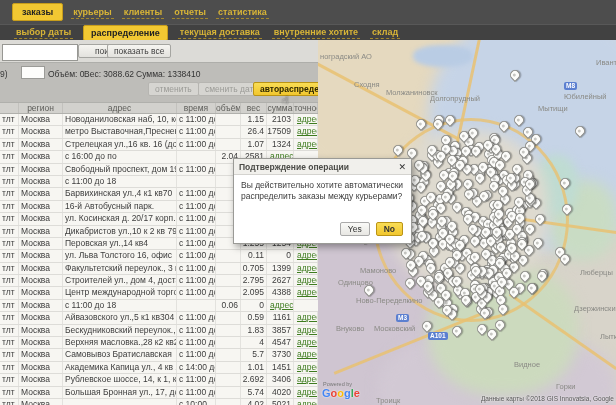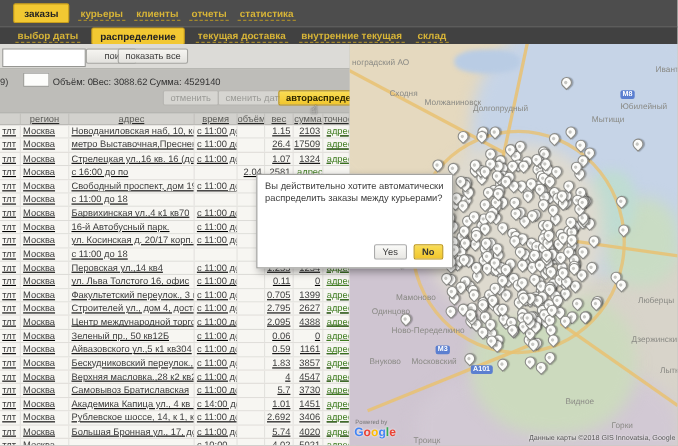--- a/index.html
+++ b/index.html
@@ -30,21 +30,21 @@
   .minibox{position:absolute;left:21px;top:3px;width:22px;height:11px;background:#fdfdfb;border:1px solid #9b9b97;}
   .stat{position:absolute;top:6px;font-size:8.5px;color:#333;white-space:nowrap;}
   .actionrow{position:absolute;left:0;top:41px;width:318px;height:20px;}
   .btn.disabled{background:#d6d5d1;color:#9b9b97;border-color:#b6b5b1;cursor:default;}
   .btn.primary{background:linear-gradient(#f9dd55,#f1c62e);border:1px solid #bb9414;
                color:#2e2800;font-weight:bold;}
   .cursorglyph{position:absolute;left:282px;top:54px;font-size:11px;color:#fff;
                text-shadow:0 0 1px #000,0 0 2px #000;pointer-events:none;z-index:60;}
   
   .thead,.trow{display:grid;grid-template-columns:19px 44px 114px 39px 25px 26px 27px 24px;
-               box-sizing:border-box;text-decoration:underline;}
+               box-sizing:border-box;}
   .thead{position:absolute;left:0;top:62px;width:318px;height:12px;background:#d2d1cd;
          border-top:1px solid #b0b0ac;border-bottom:1px solid #b0b0ac;}
   .thead div{font-size:8.5px;color:#5d5d59;text-align:center;line-height:11px;
              overflow:hidden;white-space:nowrap;border-right:1px solid #c2c1bd;}
   .tbody{position:absolute;left:0;top:74px;width:318px;height:291px;overflow:hidden;background:#f7f6f2;}
   .trow{height:12.4px;background:#f7f6f2;border-bottom:1px solid #dddcd8;}
   .trow div{font-size:8.5px;color:#3c3c3c;line-height:11.5px;white-space:nowrap;overflow:hidden;
             border-right:1px solid #e3e2de;padding-left:2px;box-sizing:border-box;}
   .trow .num{text-align:right;padding-right:2px;padding-left:0;}
   .trow .lnk{color:#3e7c1f;text-decoration:underline;cursor:pointer;padding-left:3px;}
@@ -89,36 +89,36 @@
     <span class="tab active">заказы</span>
     <span class="tab">курьеры</span>
     <span class="tab">клиенты</span>
     <span class="tab">отчеты</span>
     <span class="tab">статистика</span>
   </div>
 <div class="nav2" id="nav2">
     <span class="tab">выбор даты</span>
     <span class="tab active">распределение</span>
     <span class="tab">текущая доставка</span>
-    <span class="tab">внутренние текущая</span>
+    <span class="tab">внутренние хотите</span>
     <span class="tab">склад</span>
   </div>
 
 <div class="left">
   <div class="searchrow">
     <input class="searchinput" value="" style="">
     <button class="btn" style="left:78px;top:4px;padding-left:16px;">поиск</button>
     <button class="btn" style="left:107px;top:4px;">показать все</button>
   </div>
   <div class="inforow">
     <span class="counter">9)</span>
     <span class="minibox"></span>
     <span class="stat" style="left:48px;">Объём: 0</span>
     <span class="stat" style="left:84px;">Вес: 3088.62</span>
-    <span class="stat" style="left:136px;">Сумма: 4529140</span>
+    <span class="stat" style="left:136px;">Сумма: 1338410</span>
   </div>
   <div class="actionrow">
     <button class="btn disabled" style="left:148px;top:1px;">отменить</button>
     <button class="btn disabled" style="left:198px;top:1px;">сменить дату</button>
     <button class="btn primary" style="left:253px;top:1px;">автораспределение</button>
   </div>
   <span class="cursorglyph">☝</span>
   <div class="thead" id="thead">
       <div></div>
       <div>регион</div>
@@ -214,20 +214,21 @@
         <div>ул. Косинская д. 20/17 корп. 2 кв. 54</div>
         <div>с 11:00 до 18</div>
         <div class="num"></div>
         <div class="num"></div>
         <div class="num"></div>
         <div class="lnk">адрес</div>
       </div>
       <div class="trow">
         <div>тлт</div>
         <div>Москва</div>
+        <div>Дикабристов ул.,10 к 2 кв 79</div>
         <div>с 11:00 до 18</div>
         <div class="num"></div>
         <div class="num"></div>
         <div class="num"></div>
         <div class="lnk">адрес</div>
       </div>
       <div class="trow">
         <div>тлт</div>
         <div>Москва</div>
         <div>Перовская ул.,14 кв4</div>
@@ -273,21 +274,20 @@
         <div>Центр международной торговли, Кр</div>
         <div>с 11:00 до 18</div>
         <div class="num"></div>
         <div class="num">2.095</div>
         <div class="num">4388</div>
         <div class="lnk">адрес</div>
       </div>
       <div class="trow">
         <div>тлт</div>
         <div>Москва</div>
-        <div>Зеленый пр., 50 кв12Б</div>
         <div>с 11:00 до 18</div>
         <div class="num"></div>
         <div class="num">0.06</div>
         <div class="num">0</div>
         <div class="lnk">адрес</div>
       </div>
       <div class="trow">
         <div>тлт</div>
         <div>Москва</div>
         <div>Айвазовского ул.,5 к1 кв304</div>
@@ -762,18 +762,22 @@
     <div class="pin" style="left: 204.83px; top: 86.718px;"></div>
     <div class="pin" style="left: 191.91px; top: 30.1546px;"></div>
     <div class="pin" style="left: 129.236px; top: 180.852px;"></div>
     <div class="pin" style="left: 257.427px; top: 85.7202px;"></div>
     <div class="pin" style="left: 242.189px; top: 137.683px;"></div>
     <div class="pin" style="left: 200.928px; top: 106.653px;"></div>
     <div class="pin" style="left: 21.5369px; top: 157.523px;"></div>
   </div>
 
 <div class="dialog">
+  <div class="dlg-title">
+    <b>Подтверждение операции</b>
+    <span class="dlg-close">✕</span>
+  </div>
   <div class="dlg-body">Вы действительно хотите автоматически распределить заказы между курьерами?</div>
   <div class="dlg-btns">
     <button class="dlg-btn">Yes</button>
     <button class="dlg-btn no">No</button>
   </div>
 </div>
 
 </body></html>

